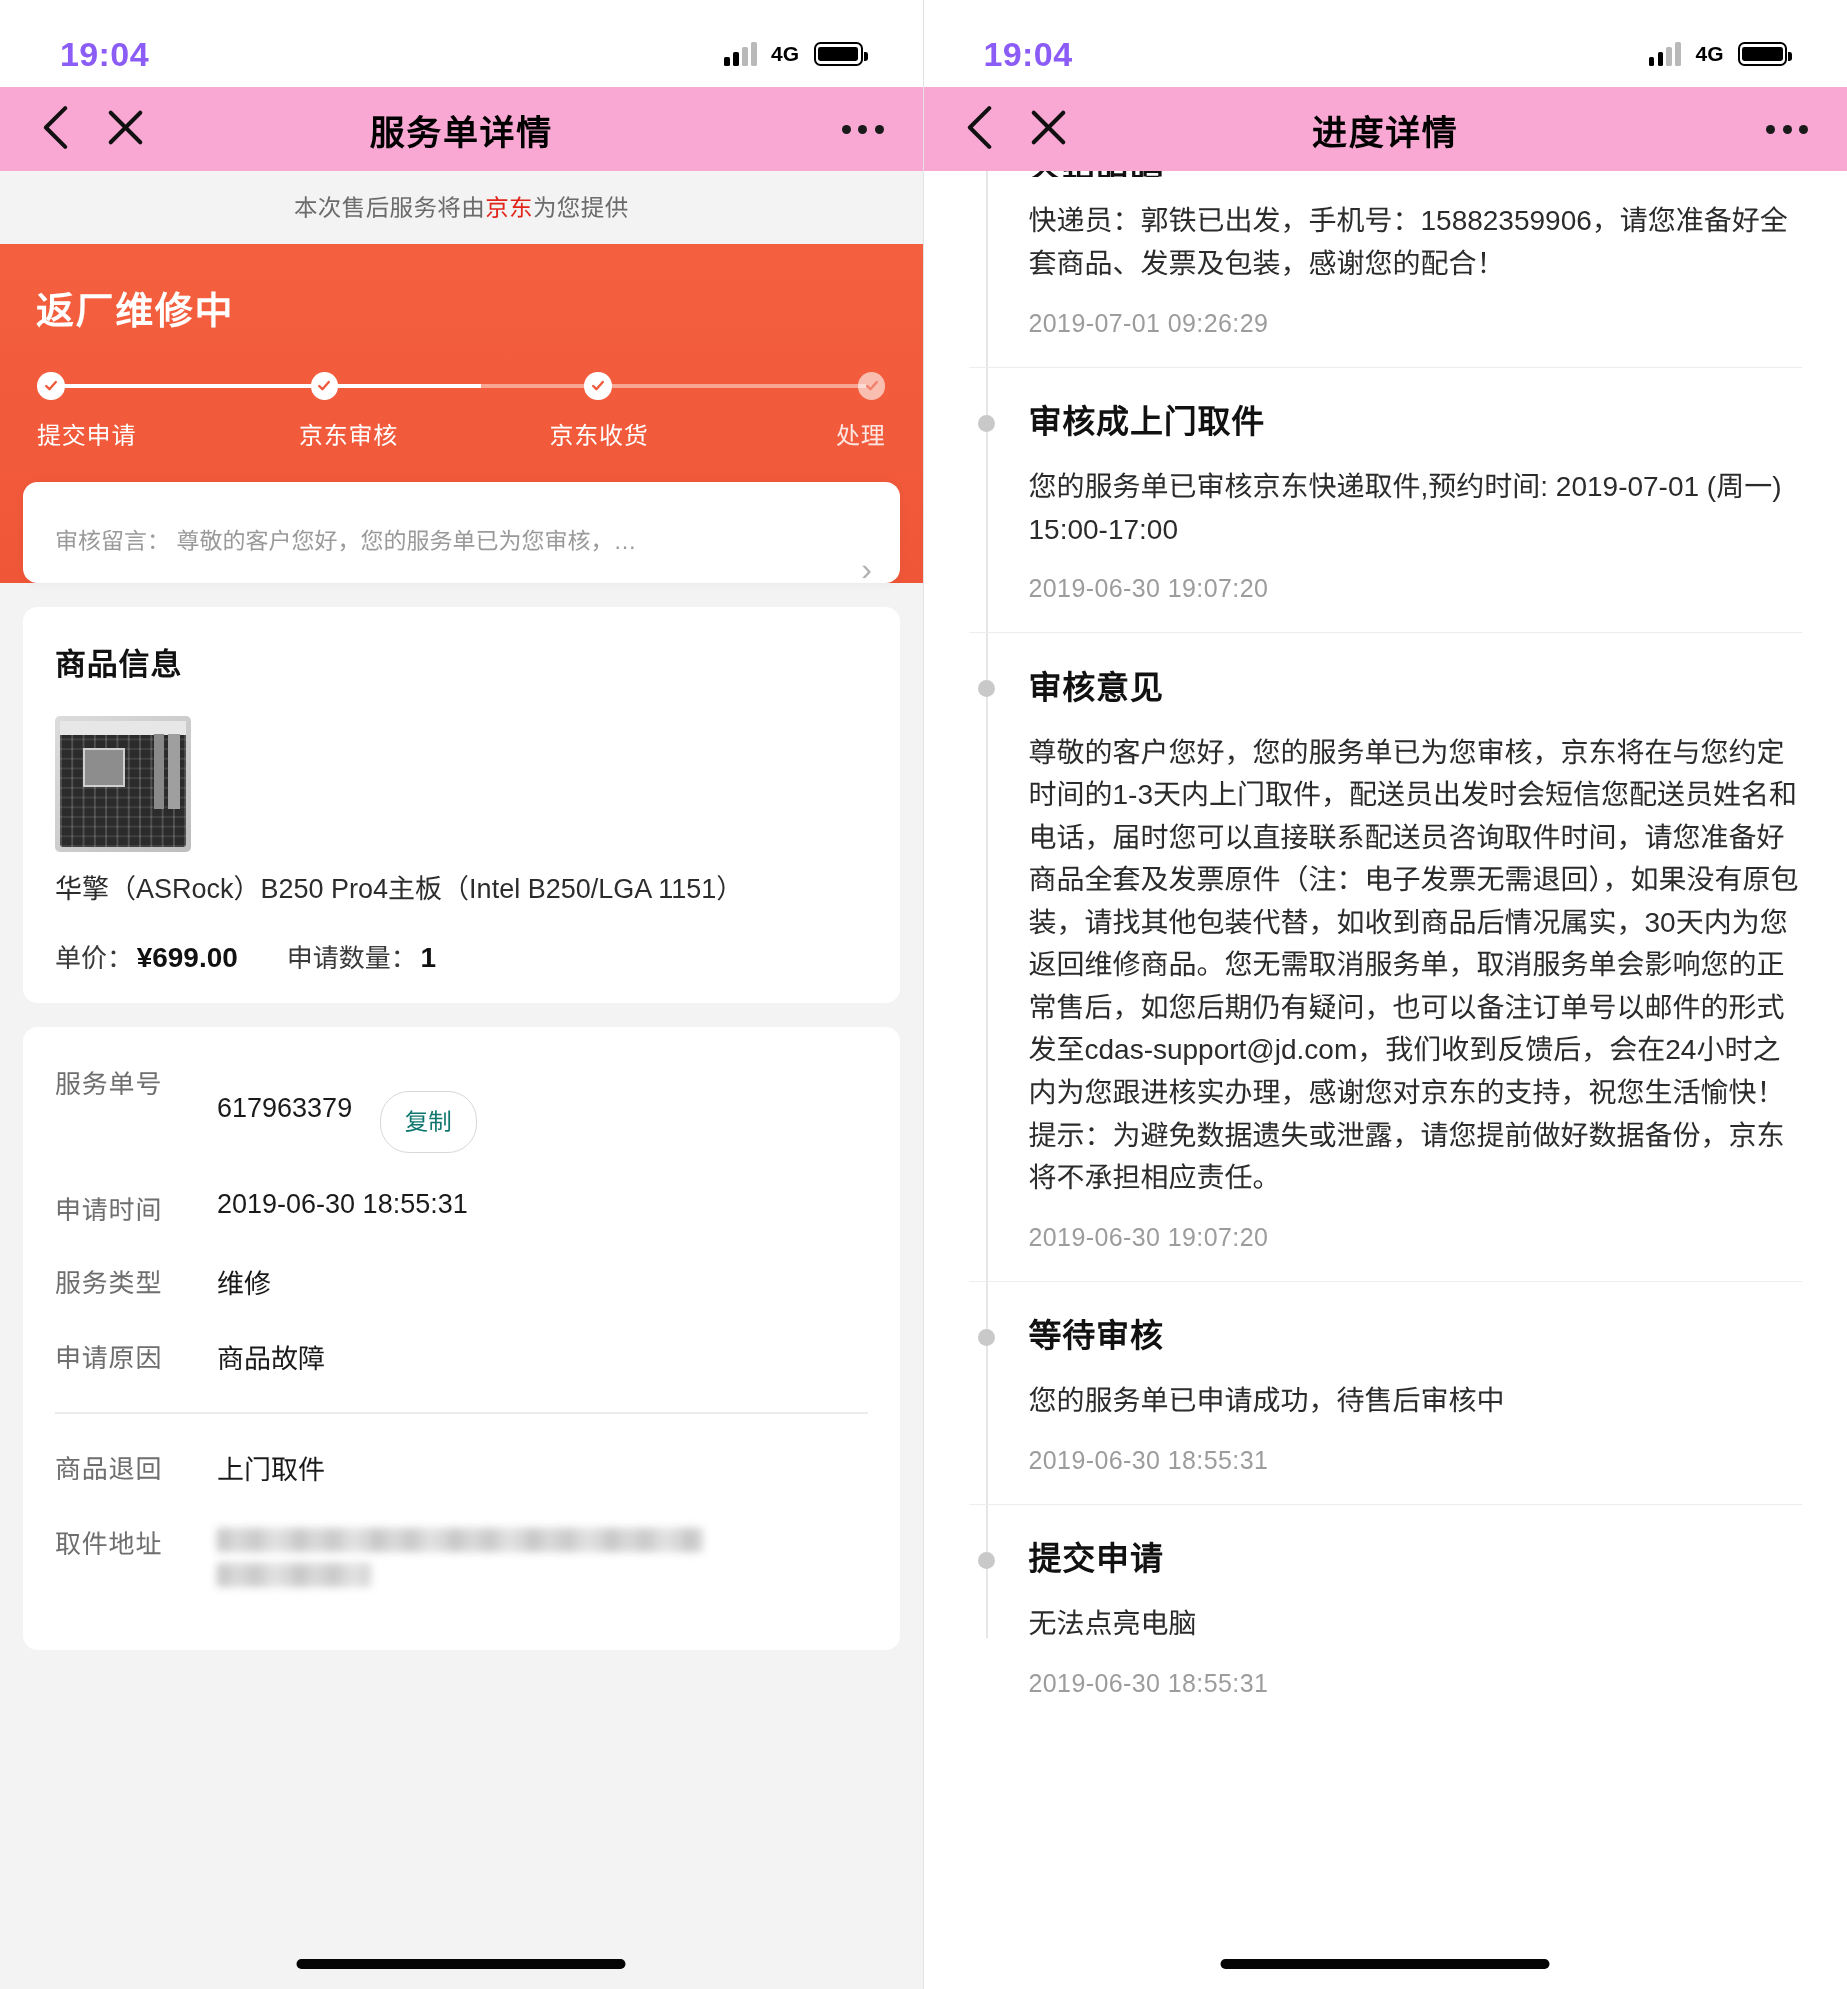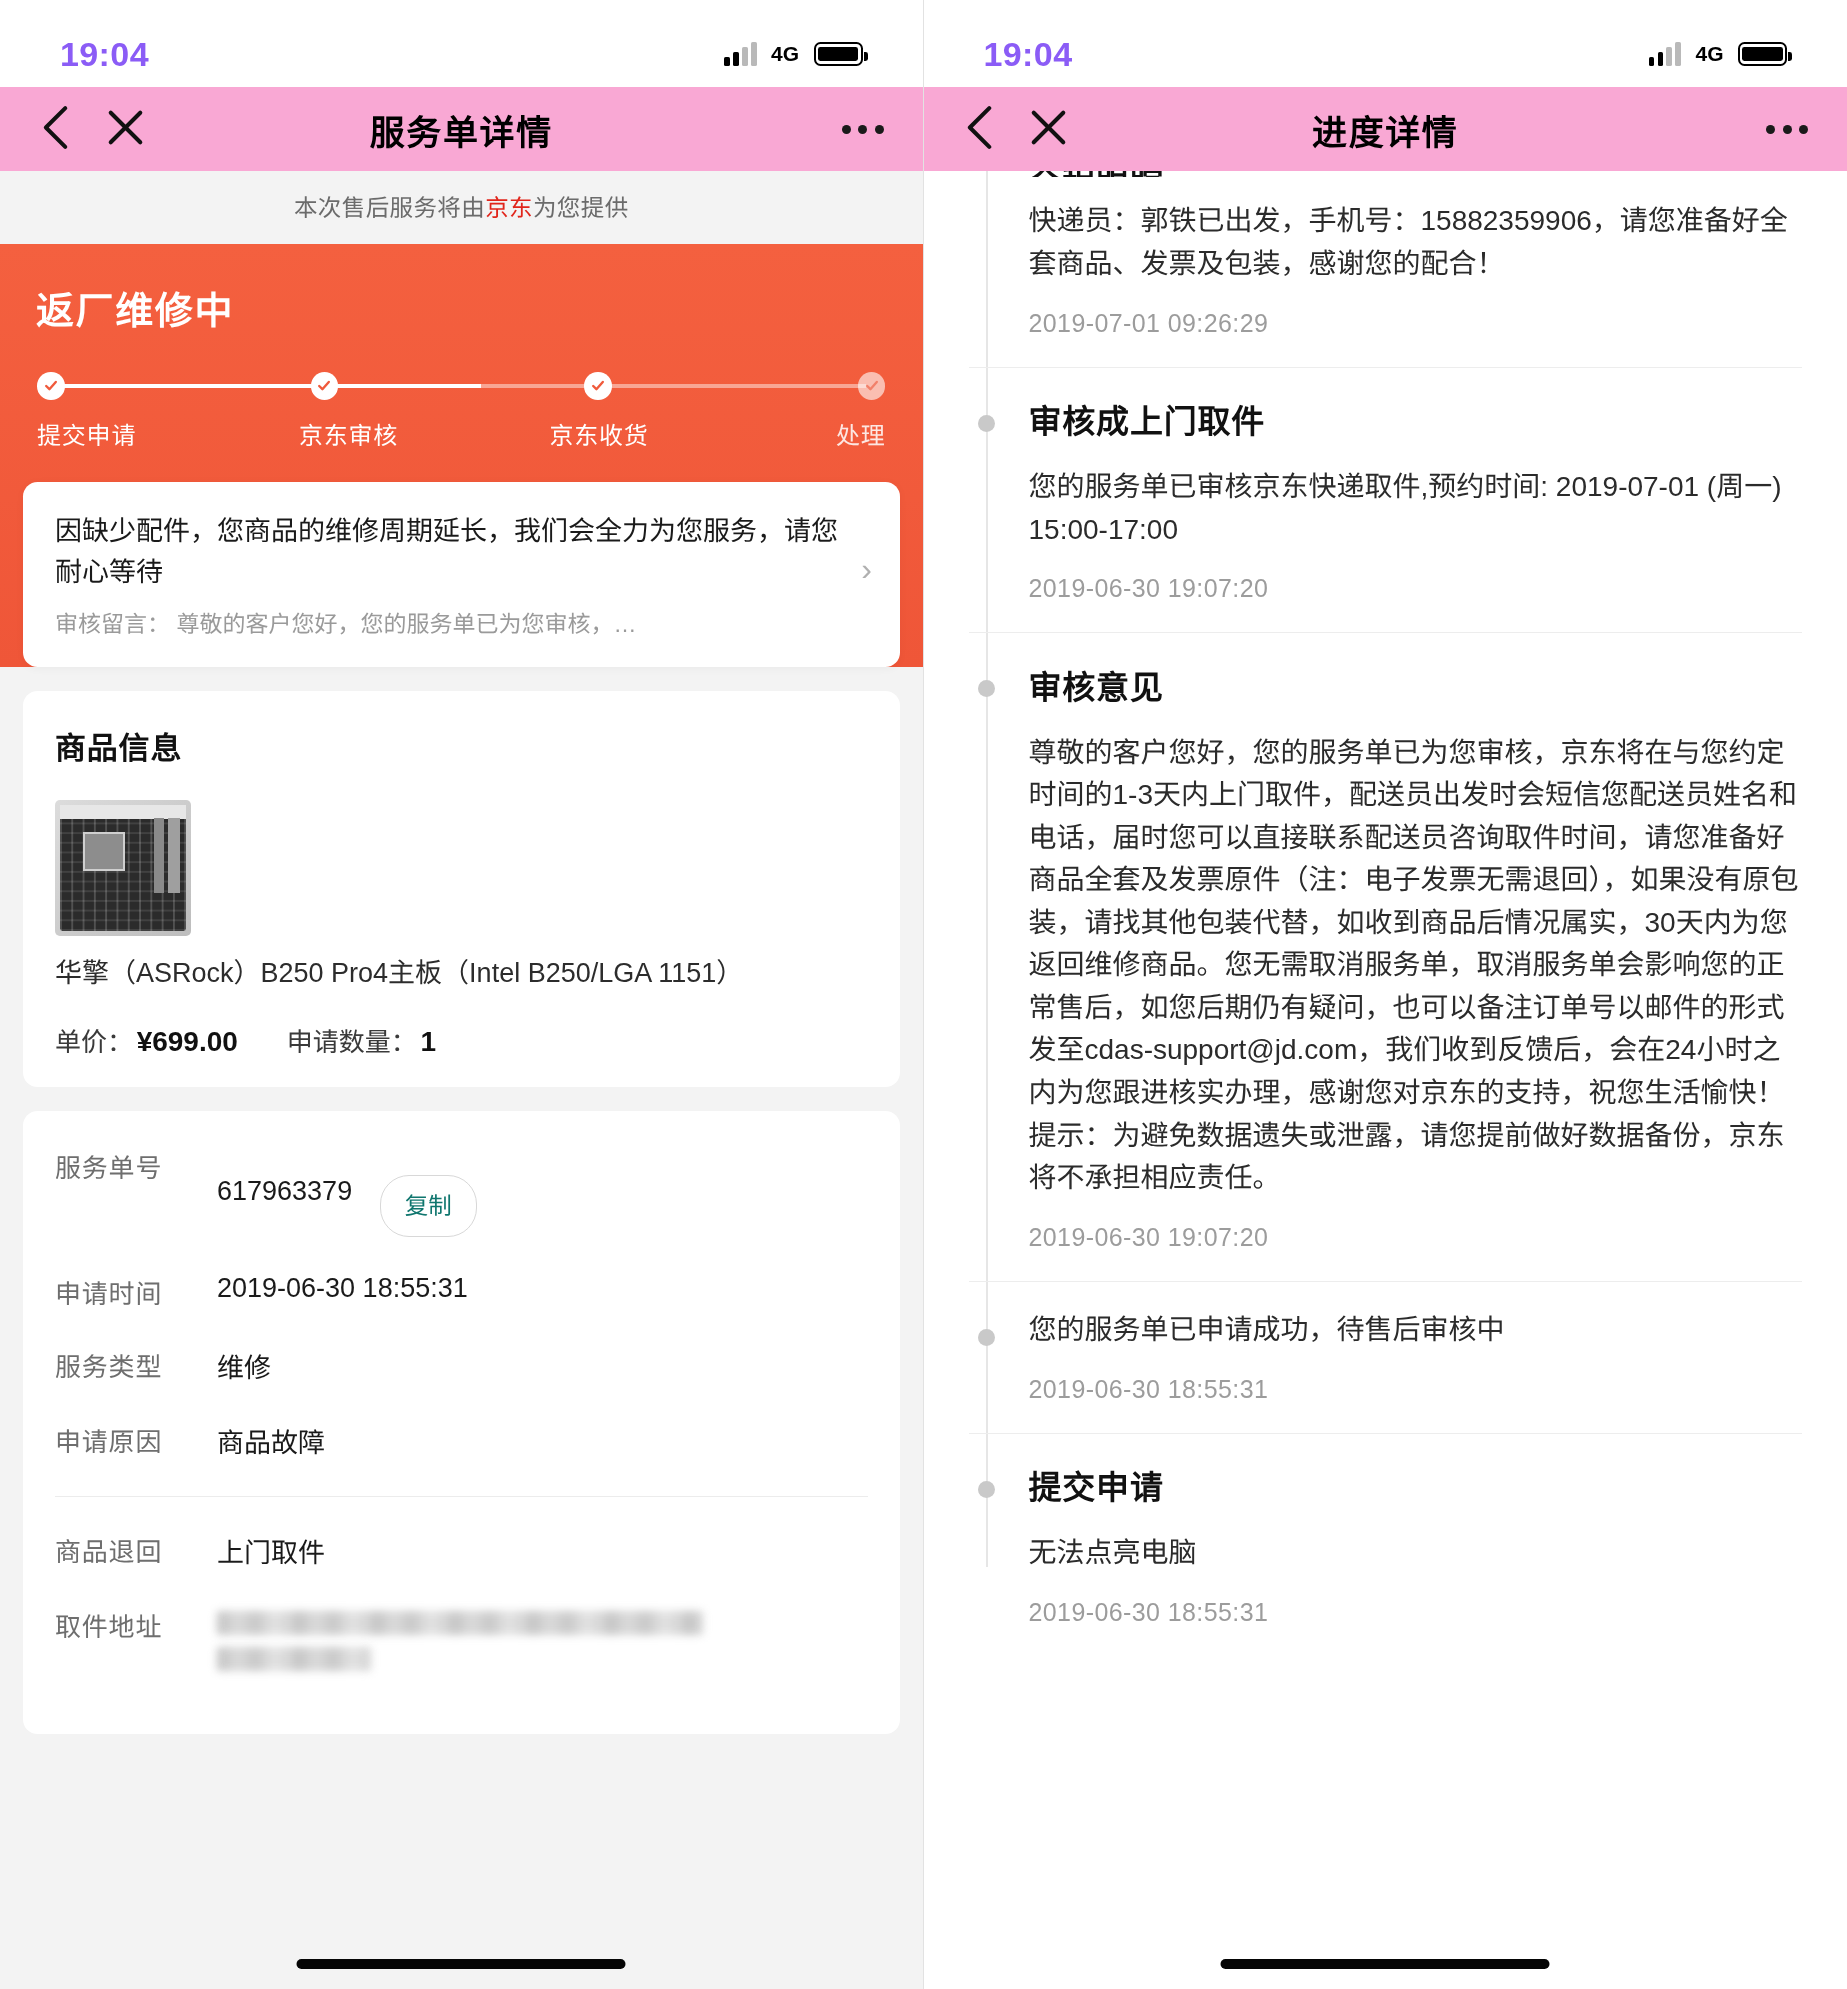--- a/index.html
+++ b/index.html
@@ -536,21 +536,20 @@
         </div>
         <div class="step-labels">
           <span>提交申请</span>
           <span>京东审核</span>
           <span>京东收货</span>
           <span>处理</span>
         </div>
       </div>
 
       <div class="notice-card">
-        <div class="notice-text">因缺少配件，您商品的维修周期延长，我们会全力为您服务，请您耐心等待</div>
         <div class="notice-sub">
           <span class="lbl">审核留言：</span>
           <span>尊敬的客户您好，您的服务单已为您审核，…</span>
         </div>
         <div class="chevron">›</div>
       </div>
     </div>
 
     <div class="card">
       <div class="card-title">商品信息</div>
@@ -686,20 +685,21 @@
 
         <div class="tl-item">
           <div class="tl-dot"></div>
           <div class="tl-title">审核意见</div>
           <div class="tl-body">尊敬的客户您好，您的服务单已为您审核，京东将在与您约定时间的1-3天内上门取件，配送员出发时会短信您配送员姓名和电话，届时您可以直接联系配送员咨询取件时间，请您准备好商品全套及发票原件（注：电子发票无需退回），如果没有原包装，请找其他包装代替，如收到商品后情况属实，30天内为您返回维修商品。您无需取消服务单，取消服务单会影响您的正常售后，如您后期仍有疑问，也可以备注订单号以邮件的形式发至cdas-support@jd.com，我们收到反馈后，会在24小时之内为您跟进核实办理，感谢您对京东的支持，祝您生活愉快！提示：为避免数据遗失或泄露，请您提前做好数据备份，京东将不承担相应责任。</div>
           <div class="tl-time">2019-06-30 19:07:20</div>
         </div>
 
         <div class="tl-item">
           <div class="tl-dot"></div>
+          <div class="tl-title">等待审核</div>
           <div class="tl-body">您的服务单已申请成功，待售后审核中</div>
           <div class="tl-time">2019-06-30 18:55:31</div>
         </div>
 
         <div class="tl-item">
           <div class="tl-dot"></div>
           <div class="tl-title">提交申请</div>
           <div class="tl-body">无法点亮电脑</div>
           <div class="tl-time">2019-06-30 18:55:31</div>
         </div>

